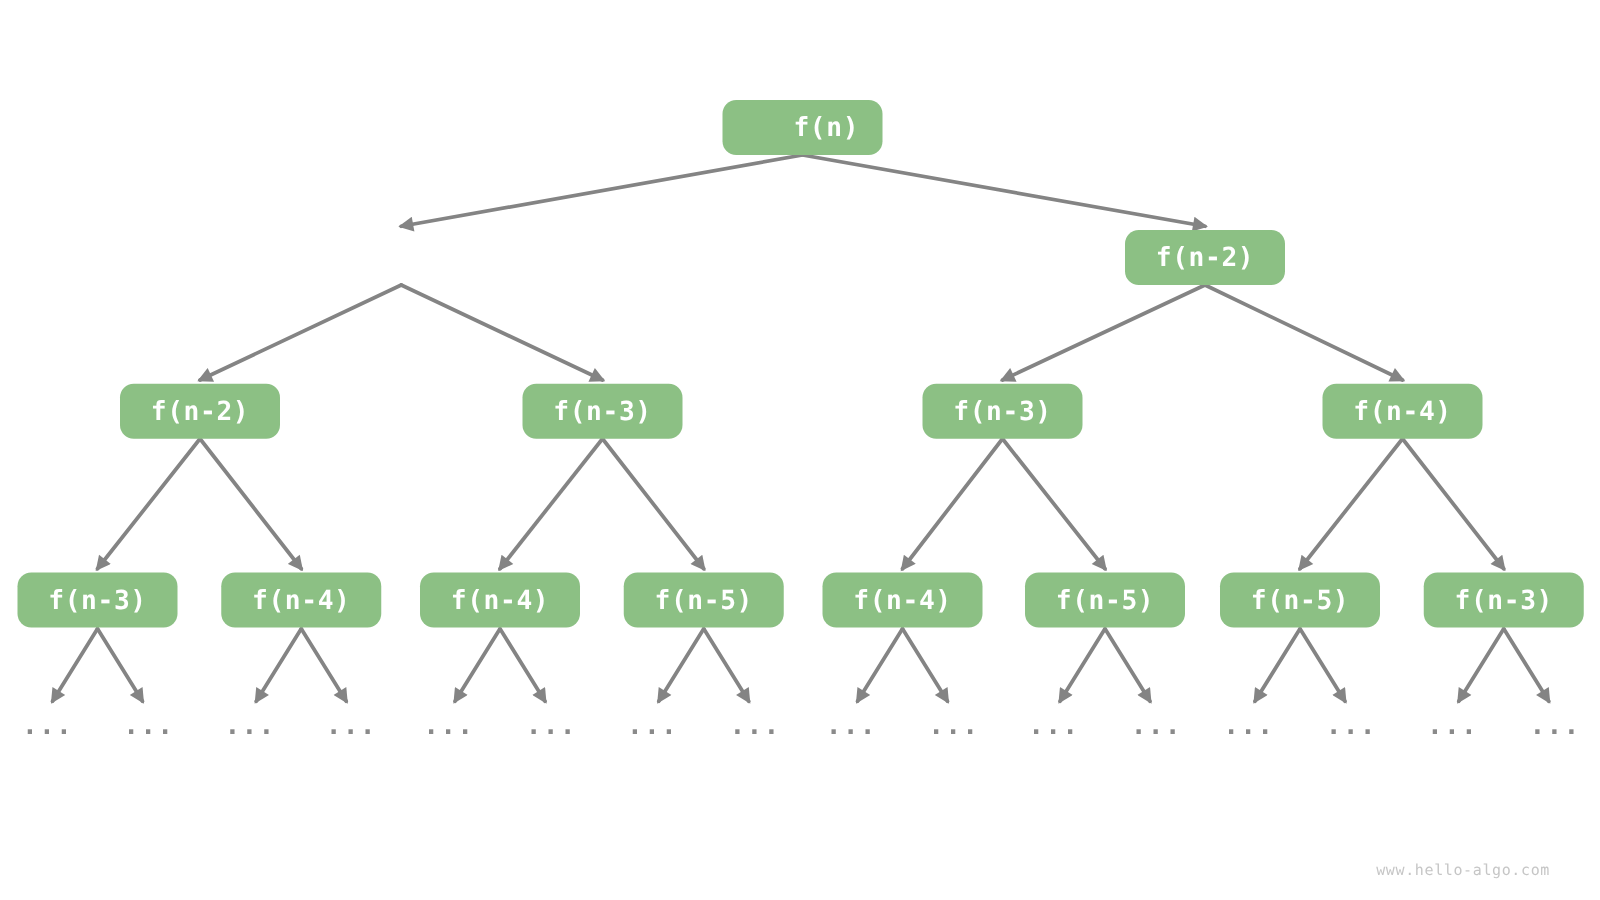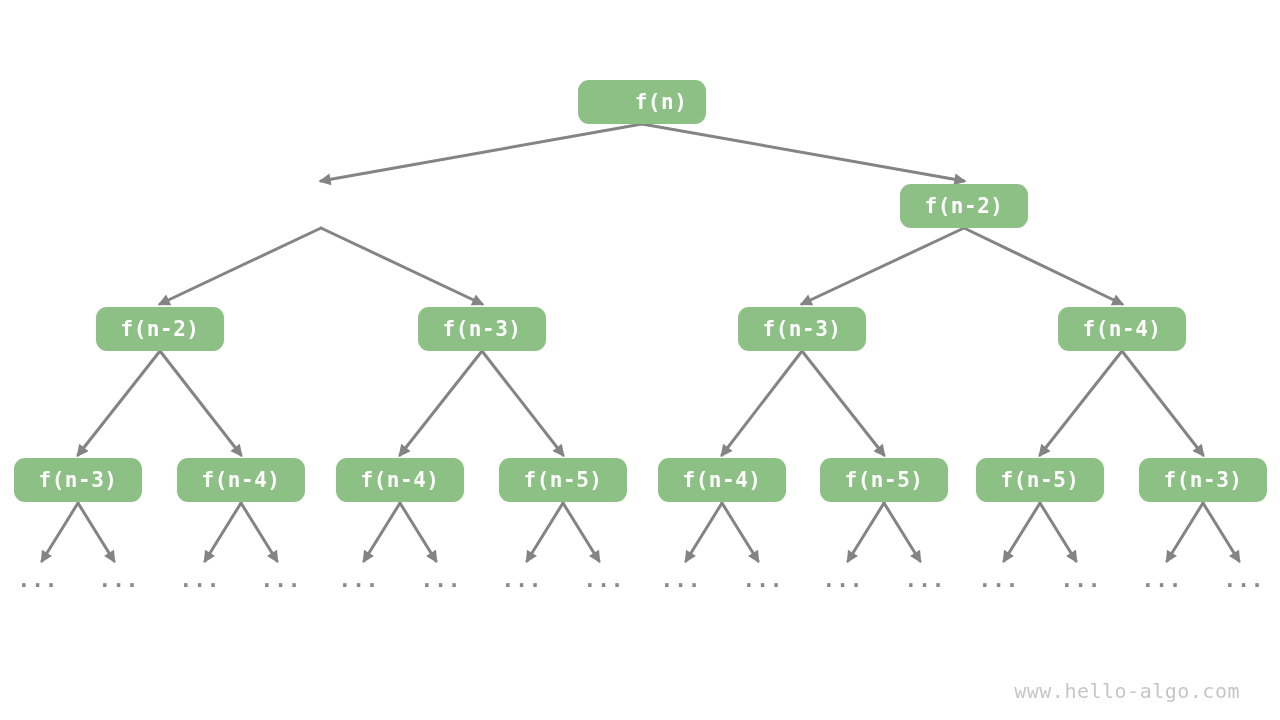--- a/index.html
+++ b/index.html
@@ -45,21 +45,21 @@
     font-size: 21px;
     font-weight: bold;
     letter-spacing: 1px;
     line-height: 1;
   }
   .watermark {
     position: absolute;
     right: 40px;
     bottom: 17px;
     color: #C6C6C6;
-    font-size: 20px;
+    font-size: 12px;
     letter-spacing: 0.5px;
   }
 </style>
 </head>
 <body>
 
 <div class="canvas">
 
   <svg class="edges" viewBox="0 0 1280 720" xmlns="http://www.w3.org/2000/svg">
     <defs>

